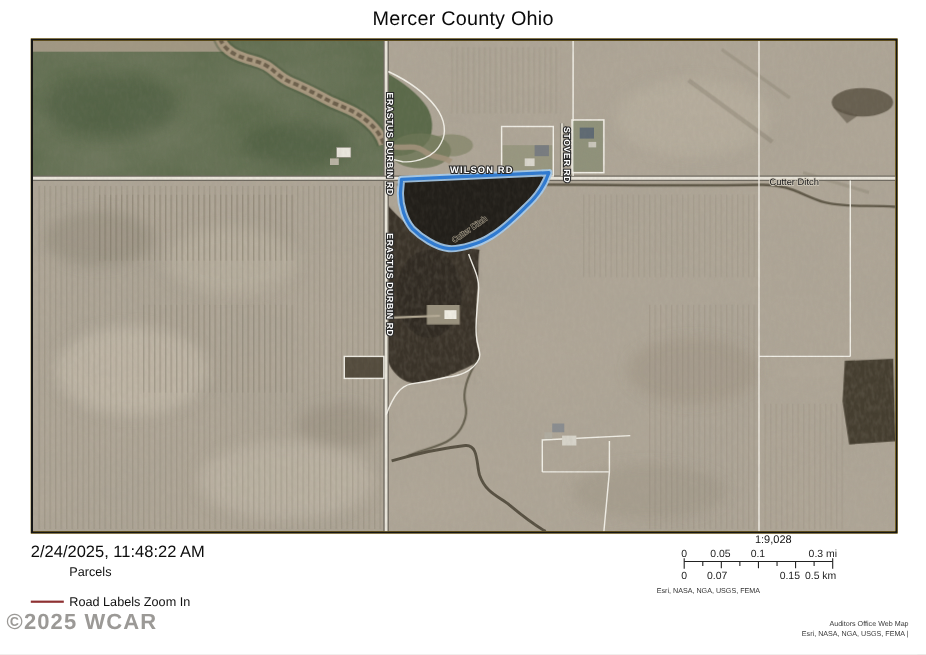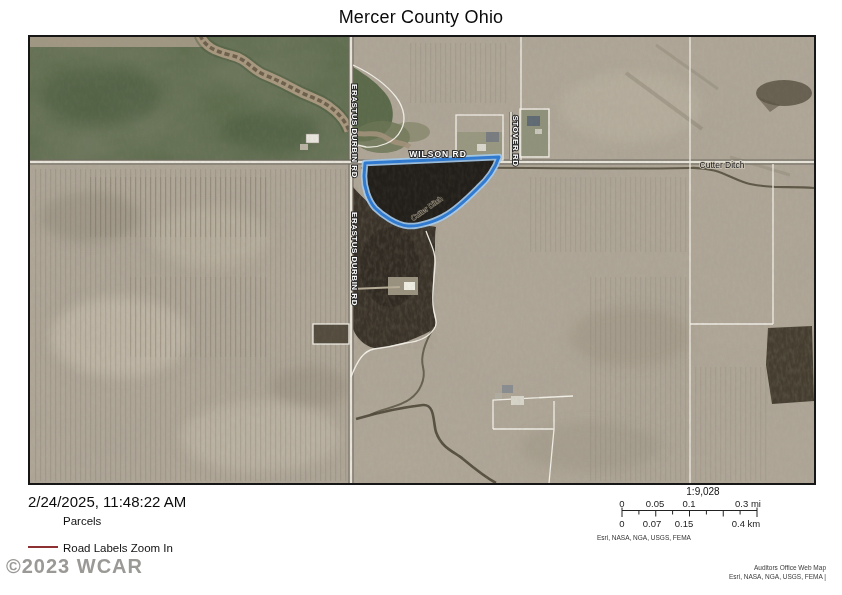--- a/index.html
+++ b/index.html
@@ -188,21 +188,21 @@
   </div>
 
   <div class="ts">2/24/2025, 11:48:22 AM</div>
 
   <span class="sym-parcels"></span>
   <div class="legend-label lg-parcels">Parcels</div>
 
   <span class="sym-roadline"></span>
   <div class="legend-label lg-roads">Road Labels Zoom In</div>
 
-  <div class="watermark">©2023 WCAR</div>
+  <div class="watermark">©2025 WCAR</div>
 
   <div class="scale-ratio">1:9,028</div>
 
   <span class="sc mi" style="left:622px">0</span>
   <span class="sc mi" style="left:655px">0.05</span>
   <span class="sc mi" style="left:689px">0.1</span>
   <span class="sc mi" style="left:748px">0.3 mi</span>
 
   <svg class="scalebar" width="150" height="13">
     <g stroke="#222" stroke-width="1" fill="none">
@@ -214,22 +214,22 @@
       <line x1="107.25" y1="3.5" x2="107.25" y2="9.5"></line>
       <line x1="22.9" y1="3.5" x2="22.9" y2="7.5"></line>
       <line x1="56.6" y1="3.5" x2="56.6" y2="7.5"></line>
       <line x1="90.4" y1="3.5" x2="90.4" y2="7.5"></line>
       <line x1="124.1" y1="3.5" x2="124.1" y2="7.5"></line>
     </g>
   </svg>
 
   <span class="sc km" style="left:622px">0</span>
   <span class="sc km" style="left:652px">0.07</span>
-  <span class="sc km" style="left:684px">0.15</span>
-  <span class="sc km" style="left:746px">0.4 km</span>
+  <span class="sc km" style="left:718px">0.15</span>
+  <span class="sc km" style="left:746px">0.5 km</span>
 
   <div class="scale-attr">Esri, NASA, NGA, USGS, FEMA</div>
 
   <div class="credits">
     <div>Auditors Office Web Map</div>
     <div>Esri, NASA, NGA, USGS, FEMA |</div>
   </div>
 
 </div>
 

